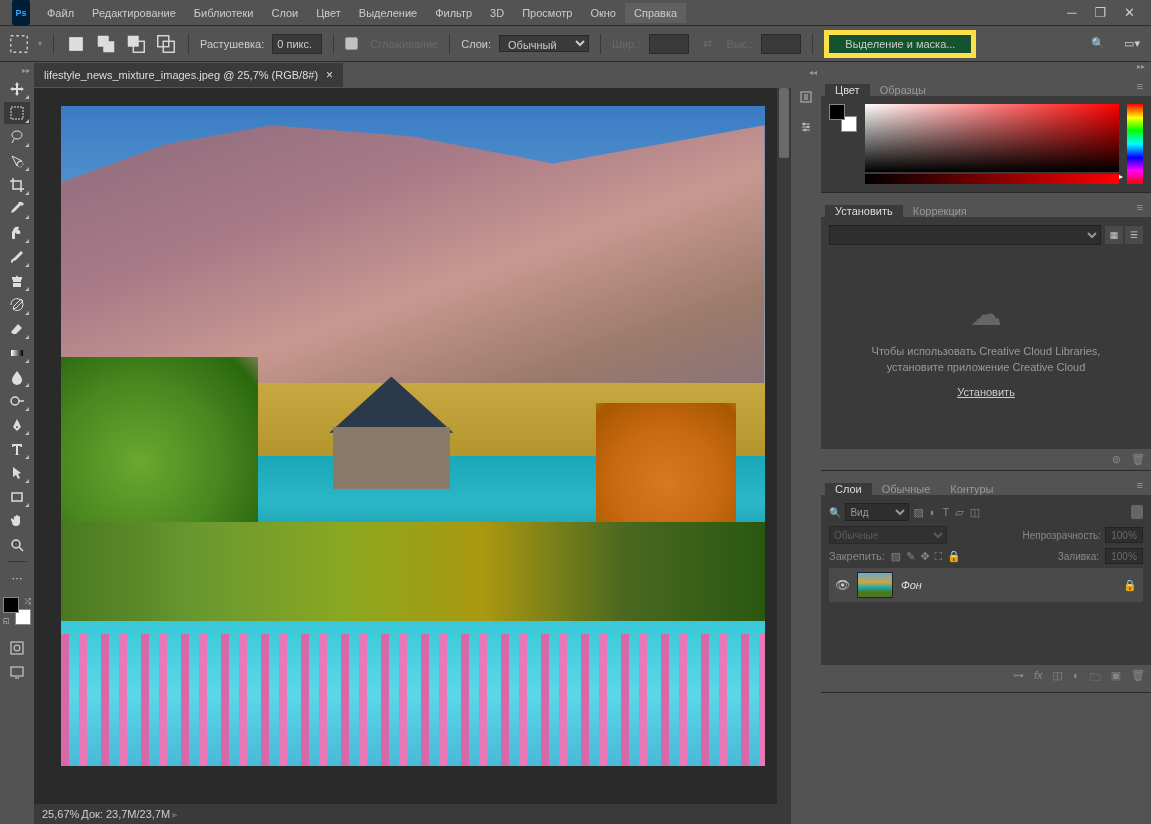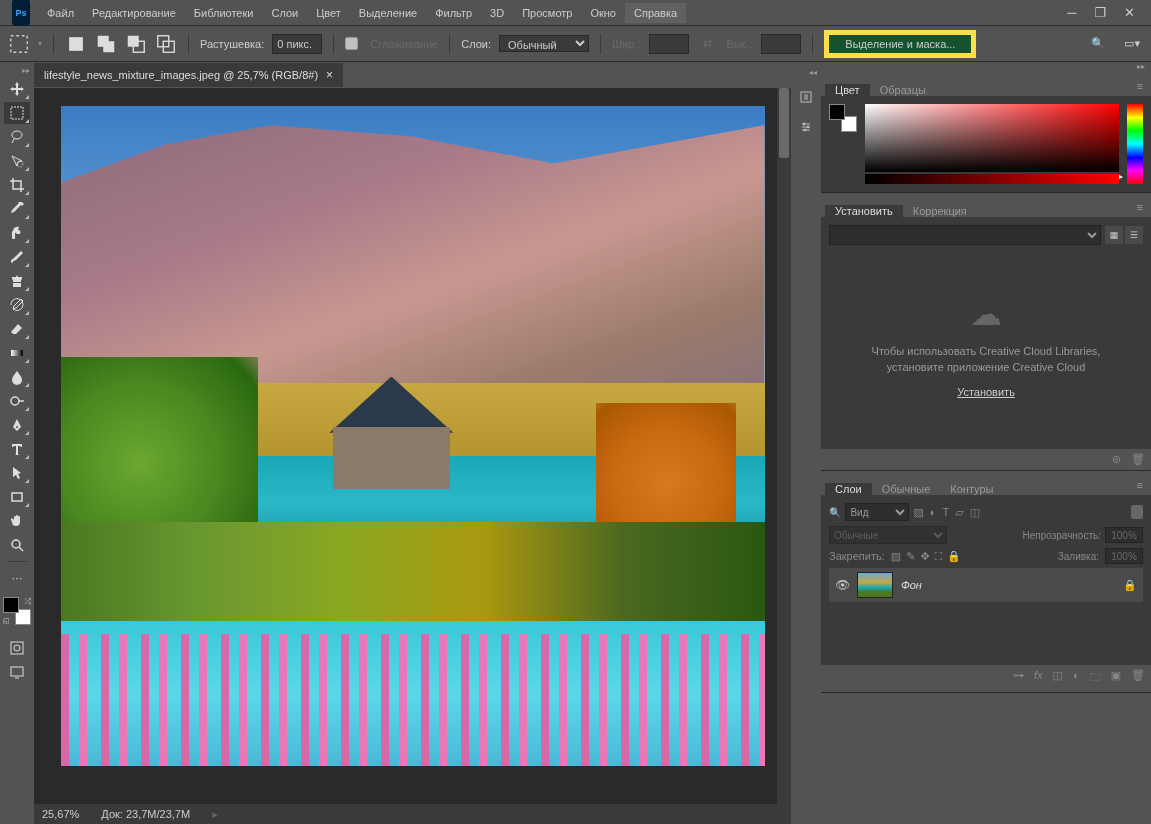--- a/index.html
+++ b/index.html
@@ -45,21 +45,21 @@
 .grass{position:absolute;top:63%;left:0;right:0;height:18%;background:linear-gradient(90deg,#4a7820 0%,#6a9830 20%,#8aa820 40%,#aa9810 60%,#4a6820 80%,#2a5810 100%)}
 .lake2{position:absolute;top:78%;left:0;right:0;height:22%;background:linear-gradient(180deg,#3ac8d8 0%,#5ad8e8 50%,#4ab8d8 100%)}
 .house{position:absolute;top:41%;left:36%;width:22%;height:17%}
 .roof{position:absolute;top:0;left:0;right:0;height:50%;background:#2a3a4a;clip-path:polygon(10% 100%,50% 0,90% 100%)}
 .wall{position:absolute;bottom:0;left:12%;right:12%;height:55%;background:#8a7a6a}
 .tree-left{position:absolute;top:38%;left:0;width:28%;height:40%;background:radial-gradient(circle at 40% 40%,#6aa830 0%,#4a8820 40%,#2a6810 70%,transparent 90%)}
 .tree-right{position:absolute;top:45%;right:4%;width:20%;height:30%;background:radial-gradient(circle at 50% 40%,#d87820 0%,#c86810 40%,#a85800 70%,transparent 90%)}
 .flowers{position:absolute;bottom:0;left:0;right:0;height:20%;background:repeating-linear-gradient(90deg,#d868a8 0 8px,transparent 8px 18px,#e878b8 18px 26px,transparent 26px 40px)}
 .vscroll{position:absolute;right:0;top:26px;bottom:20px;width:14px;background:#3a3a3a}
 .vscroll-thumb{position:absolute;top:0;left:2px;right:2px;height:70px;background:#6a6a6a;border-radius:2px}
-.statusbar{height:20px;background:#3a3a3a;display:flex;align-items:center;padding:0 8px;gap:22px;color:#ccc;font-size:10px}
+.statusbar{height:20px;background:#3a3a3a;display:flex;align-items:center;padding:0 8px;gap:2px;color:#ccc;font-size:10px}
 .statusbar-sep{color:#666}
 .midstrip{width:30px;background:#535353;display:flex;flex-direction:column;align-items:center;padding:6px 0;gap:10px}
 .midstrip-arrow{font-size:8px;color:#999;align-self:flex-end;padding-right:4px}
 .midstrip-icon{width:20px;height:20px;display:flex;align-items:center;justify-content:center;cursor:pointer;color:#bbb}
 .panels{width:330px;background:#535353;display:flex;flex-direction:column}
 .panel-arrow{height:10px;display:flex;justify-content:flex-end;padding-right:6px;font-size:8px;color:#999}
 .panel{background:#535353;border-bottom:1px solid #2a2a2a}
 .panel-tabs{height:24px;display:flex;align-items:flex-end;padding-left:4px}
 .ptab{padding:0 10px;cursor:pointer;color:#999;font-size:11px}
 .ptab.active{background:#3a3a3a;color:#ddd}

